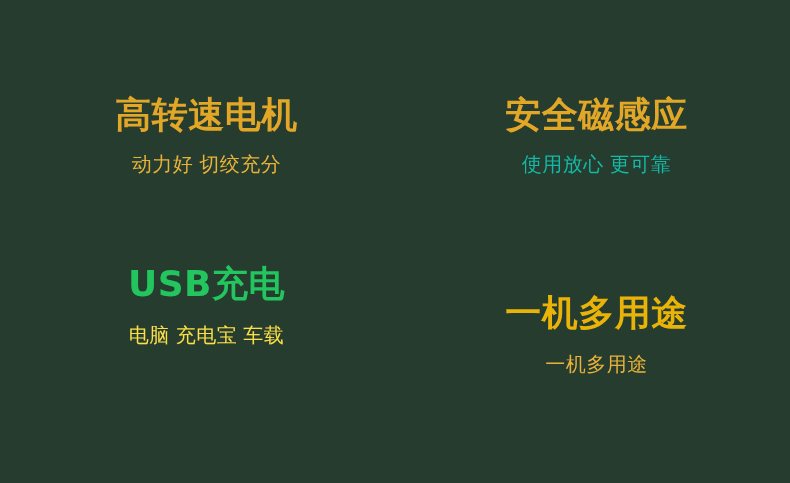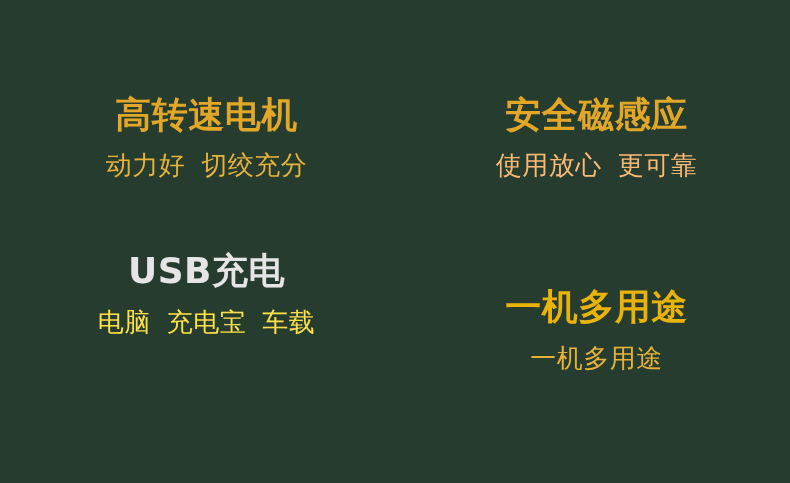--- a/index.html
+++ b/index.html
@@ -59,22 +59,22 @@
     font-size: 36px;
     font-weight: 700;
     line-height: 1.08;
     color: #e3a728;
     letter-spacing: 0.5px;
     white-space: nowrap;
     margin: 0;
   }
 
   .feature-subtitle {
-    font-family: Liberation Mono, monospace;
-    font-size: 26px;
+    font-family: Liberation Sans, sans-serif;
+    font-size: 20px;
     font-weight: 400;
     line-height: 1.1;
     color: #e7b23a;
     letter-spacing: 0.5px;
     white-space: nowrap;
     margin: 18px 0 0 0;
   }
 
   .feature-cell.row-2 .feature-subtitle {
     margin-top: 20px;
@@ -86,25 +86,25 @@
 <div id="feature-banner" style="background: rgb(37, 60, 46);">
   <div class="feature-grid">
 
     <div class="feature-cell row-1 col-left">
       <div class="feature-title" style="color: rgb(227, 167, 40);">高转速电机</div>
       <div class="feature-subtitle" style="color: rgb(231, 178, 58);">动力好 切绞充分</div>
     </div>
 
     <div class="feature-cell row-1 col-right">
       <div class="feature-title" style="color: rgb(227, 167, 40);">安全磁感应</div>
-      <div class="feature-subtitle" style="color: #fdba74;">使用放心 更可靠</div>
+      <div class="feature-subtitle" style="color: #14b8a6;">使用放心 更可靠</div>
     </div>
 
     <div class="feature-cell row-2 col-left">
-      <div class="feature-title" style="color: #e5e5e5;">USB充电</div>
+      <div class="feature-title" style="color: #22c55e; margin-top: 7px;">USB充电</div>
       <div class="feature-subtitle" style="color: #fde047;">电脑 充电宝 车载</div>
     </div>
 
     <div class="feature-cell row-2 col-right">
       <div class="feature-title" style="color: #eab308; margin-top: 36px;">一机多用途</div>
       <div class="feature-subtitle" style="color: rgb(231, 178, 58);">一机多用途</div>
     </div>
 
   </div>
 </div>

